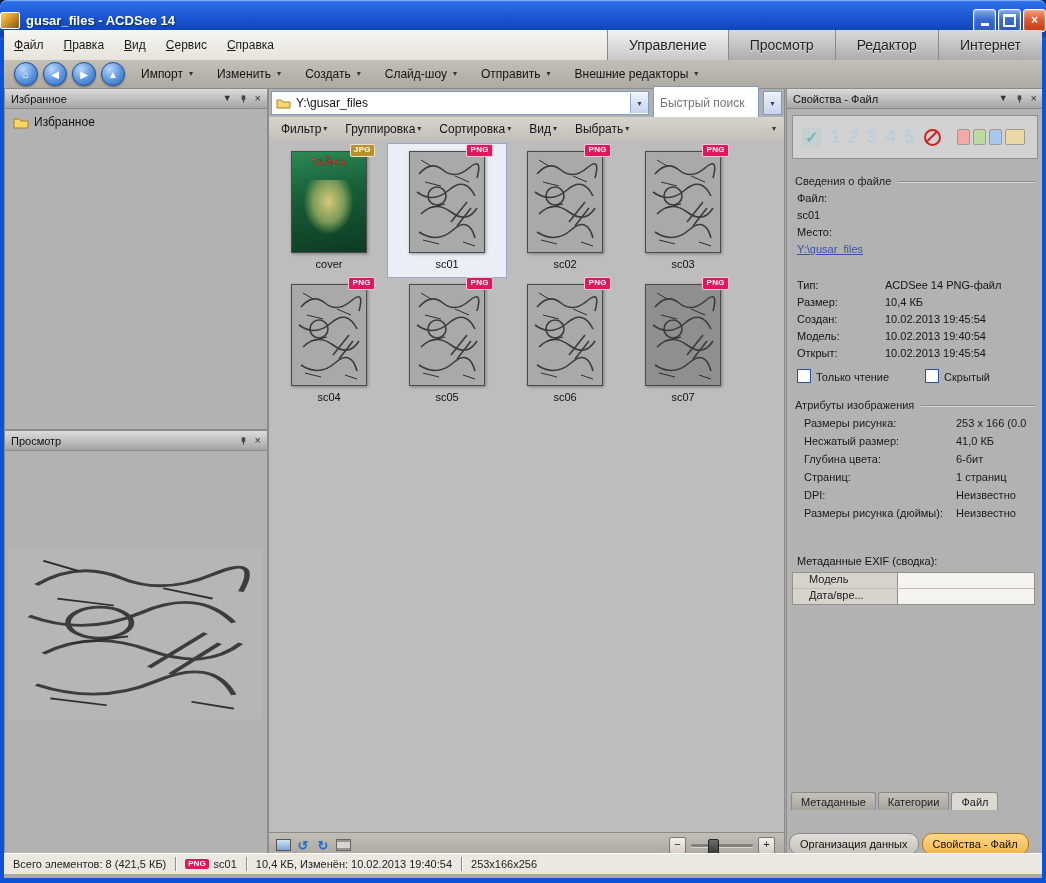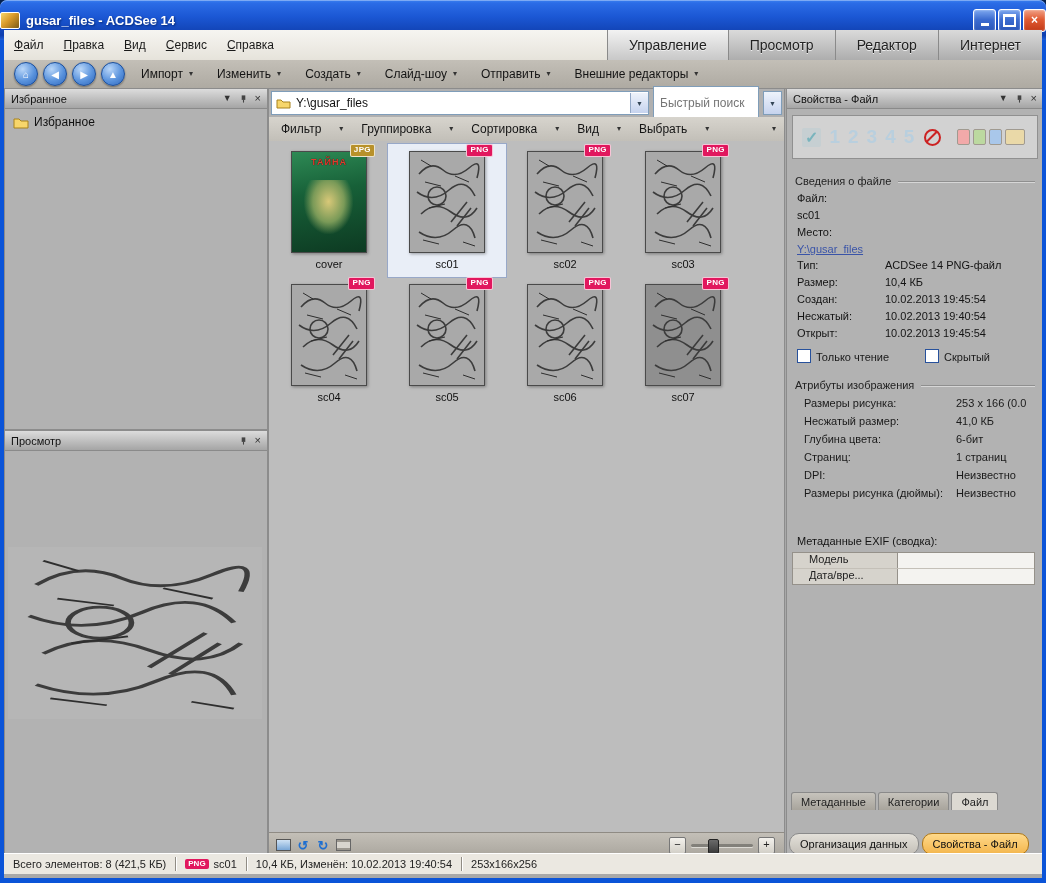--- a/index.html
+++ b/index.html
@@ -65,21 +65,21 @@
   .addrrow{position:absolute;left:0;right:0;top:2px;height:24px;display:flex;align-items:center;gap:4px;padding:0 2px}
   .combo{flex:1;height:22px;background:#fff;border:1px solid #7f9db9;display:flex;align-items:center;
     padding-left:4px;font-size:12px;color:#111}
   .combo .drop,.sdrop{margin-left:auto;width:17px;height:20px;background:linear-gradient(#eef3fb,#c6d3ee);
     border-left:1px solid #93a8c6;display:flex;align-items:center;justify-content:center;font-size:7px;color:#345}
   .sdrop{height:22px;border:1px solid #7f9db9;margin-left:0}
   .search{width:96px;height:22px;background:#fff;border:1px solid #7f9db9;display:flex;align-items:center;padding:5px 4px}
   .search input{border:none;outline:none;width:100%;background:transparent;font:inherit;color:#555}
   .fbar{position:absolute;left:0;right:0;top:28px;height:24px;background:linear-gradient(#d7d4cd,#c2bfb8);
     border-bottom:1px solid #98948c;display:flex;align-items:center;padding:0 4px;gap:2px}
-  .fitem{display:flex;align-items:center;gap:18px;padding:3px 8px;font-size:12px;color:#141414}
+  .fitem{display:flex;align-items:center;gap:2px;padding:3px 8px;font-size:12px;color:#141414}
   .fbar .endarr{margin-left:auto;padding-right:4px}
 
   .thumbs{position:absolute;left:0;right:0;top:52px;bottom:24px;background:#bdbdbd;overflow:hidden}
   .grid{display:flex;flex-wrap:wrap;align-content:flex-start;padding:3px 1px}
   .cell{width:118px;height:126px;display:flex;flex-direction:column;align-items:center;padding-top:7px}
   .cell.sel{background:#e9eef7;outline:1px solid #98a8c8}
   .timg{position:relative;width:74px;height:100px;border:1px solid #4a4a4a;background:#a9a9a9;
     box-shadow:1px 1px 3px rgba(0,0,0,.35)}
   .timg svg{width:100%;height:100%;display:block}
   .timg.dense{background:#8f8f8f}
@@ -468,34 +468,34 @@
       <div class="frow">
           <span>sc01</span>
         </div>
       <div class="frow">
           <span>Место:</span>
         </div>
       <div class="frow">
           <span class="link">Y:\gusar_files</span>
         </div>
 
-      <div class="frow" style="margin-top:4px">
+      <div class="frow" style="margin-top:24px">
           <span class="fl">Тип:</span>
           <span>ACDSee 14 PNG-файл</span>
         </div>
       <div class="frow">
           <span class="fl">Размер:</span>
           <span>10,4 КБ</span>
         </div>
       <div class="frow">
           <span class="fl">Создан:</span>
           <span>10.02.2013 19:45:54</span>
         </div>
       <div class="frow">
-          <span class="fl">Несжатый:</span>
+          <span class="fl">Модель:</span>
           <span>10.02.2013 19:40:54</span>
         </div>
       <div class="frow">
           <span class="fl">Открыт:</span>
           <span>10.02.2013 19:45:54</span>
         </div>
 
       <div class="cbrow">
         <span><span class="cb"></span><span>Только чтение</span></span>
         <span><span class="cb"></span><span>Скрытый</span></span>

